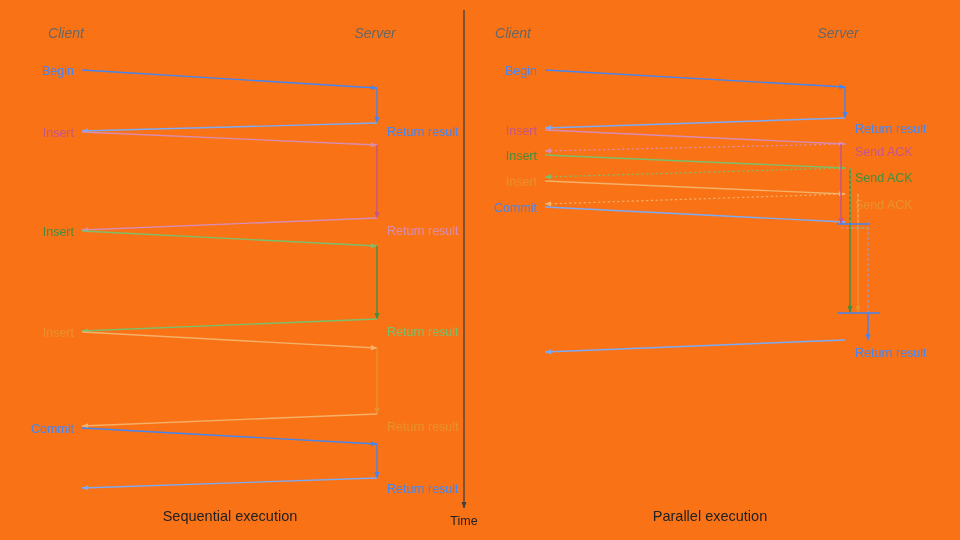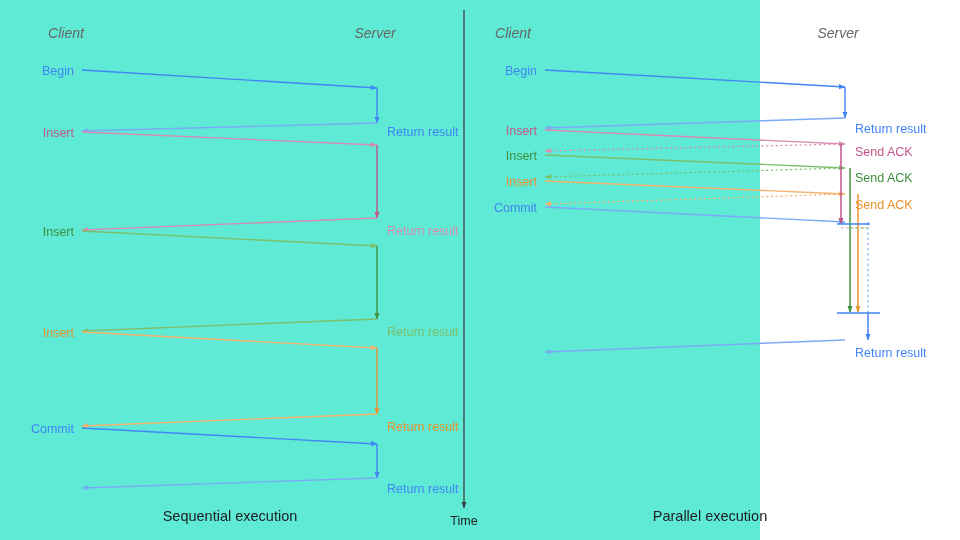--- a/index.html
+++ b/index.html
@@ -2,21 +2,21 @@
 <html><head>
 <meta charset="utf-8">
 <title>Sequence diagram</title>
 <style>
   html,body{margin:0;padding:0;background:#ffffff;}
   body{
     width:960px;height:540px;overflow:hidden;
     font-family:"Liberation Sans","DejaVu Sans",sans-serif;
     -webkit-font-smoothing:antialiased;
   }
-  #stage{position:relative;width:760px;height:540px;background:#5eead4;text-align:right;}
+  #stage{position:relative;width:960px;height:540px;background:#f97316;text-align:right;}
   svg#diagram{position:absolute;left:0;top:0;width:960px;height:540px;display:block;}
   .lane-title{
     font-style:italic;font-size:14px;fill:#666666;
     font-family:"Liberation Sans","DejaVu Sans",sans-serif;
   }
   .msg-label{
     font-size:12.5px;
     font-family:"Liberation Sans","DejaVu Sans",sans-serif;
   }
   .panel-caption{

